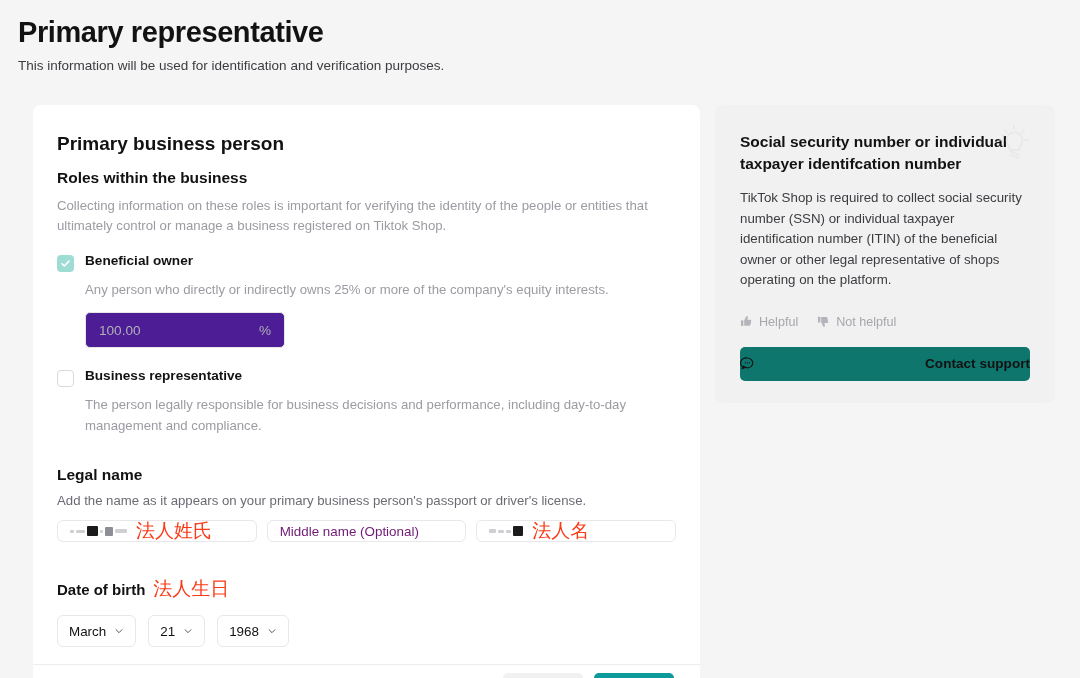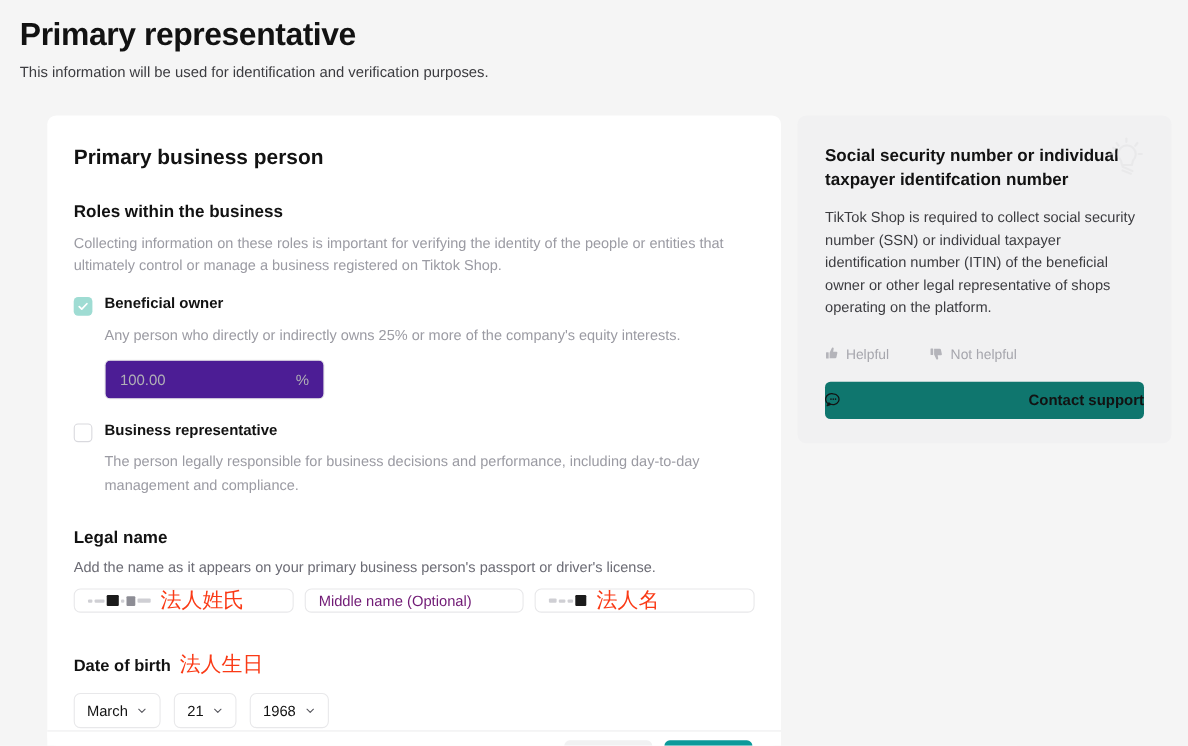--- a/index.html
+++ b/index.html
@@ -17,33 +17,33 @@
   .page-title {
     font-size: 29px; font-weight: 700; letter-spacing: -0.4px;
     color: #121212; line-height: 1.25;
   }
   .page-subtitle {
     font-size: 13.5px; color: #3c3c40; margin-top: 8px;
   }
 
   
   .content {
-    position: absolute; left: 43px; top: 105px;
+    position: absolute; left: 33px; top: 105px;
     width: 1022px; display: flex; gap: 15px; align-items: flex-start;
   }
 
   
   .main-card {
     width: 667px; background: #ffffff; border-radius: 8px;
     padding: 28px 24px 0 24px; min-height: 573px; position: relative;
   }
   .card-title { font-size: 19px; font-weight: 600; color: #121212; }
 
   .section-title {
-    font-size: 15.5px; font-weight: 700; color: #121212; margin-top: 29px;
+    font-size: 15.5px; font-weight: 700; color: #121212; margin-top: 14px;
   }
   .section-desc {
     font-size: 13.2px; color: #9b9ba3; line-height: 1.55; margin-top: 9px;
     max-width: 620px;
   }
 
   
   .check-row { display: flex; gap: 11px; margin-top: 16px; align-items: flex-start; }
   .cbox {
     width: 17px; height: 17px; border-radius: 4px; flex: 0 0 17px;
@@ -124,21 +124,21 @@
     padding: 26px 25px 22px 25px; position: relative;
   }
   .bulb-icon { position: absolute; right: 18px; top: 14px; opacity: .5; }
   .side-title {
     font-size: 15.5px; font-weight: 700; color: #121212;
     line-height: 1.45; max-width: 270px;
   }
   .side-body {
     font-size: 13.3px; color: #3c3c40; line-height: 1.55; margin-top: 12px;
   }
-  .feedback { display: flex; gap: 37px; margin-top: 24px; align-items: flex-end; }
+  .feedback { display: flex; gap: 19px; margin-top: 24px; align-items: flex-end; }
   .fb-item {
     display: flex; align-items: center; gap: 6px;
     font-size: 12.6px; color: #a6a6ad;
   }
   .fb-item svg { display: block; }
   .support-btn {
     margin-top: 18px; height: 34px; background: #0f766e; border-radius: 5px;
     display: flex; align-items: center; justify-content: space-between; gap: 7px;
     font-size: 13.6px; font-weight: 700; color: #121212;
   }

